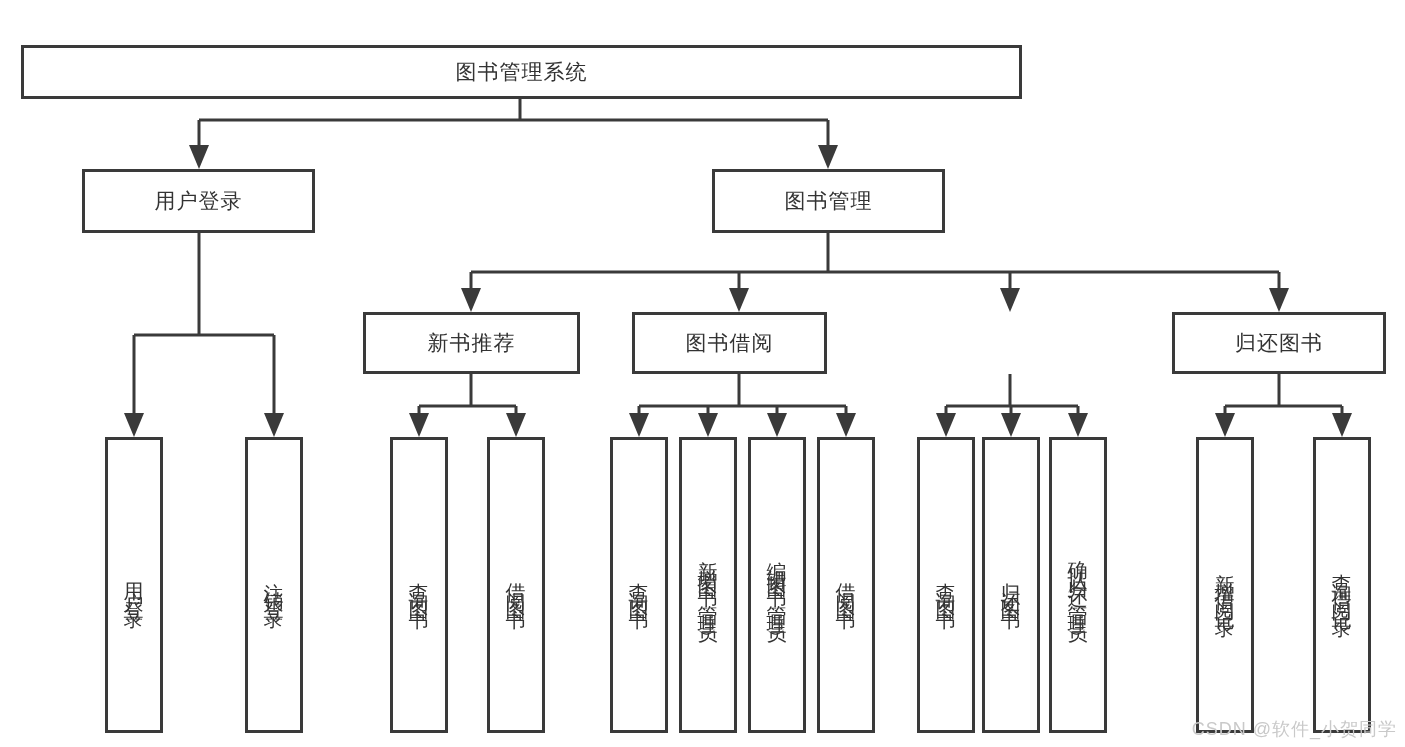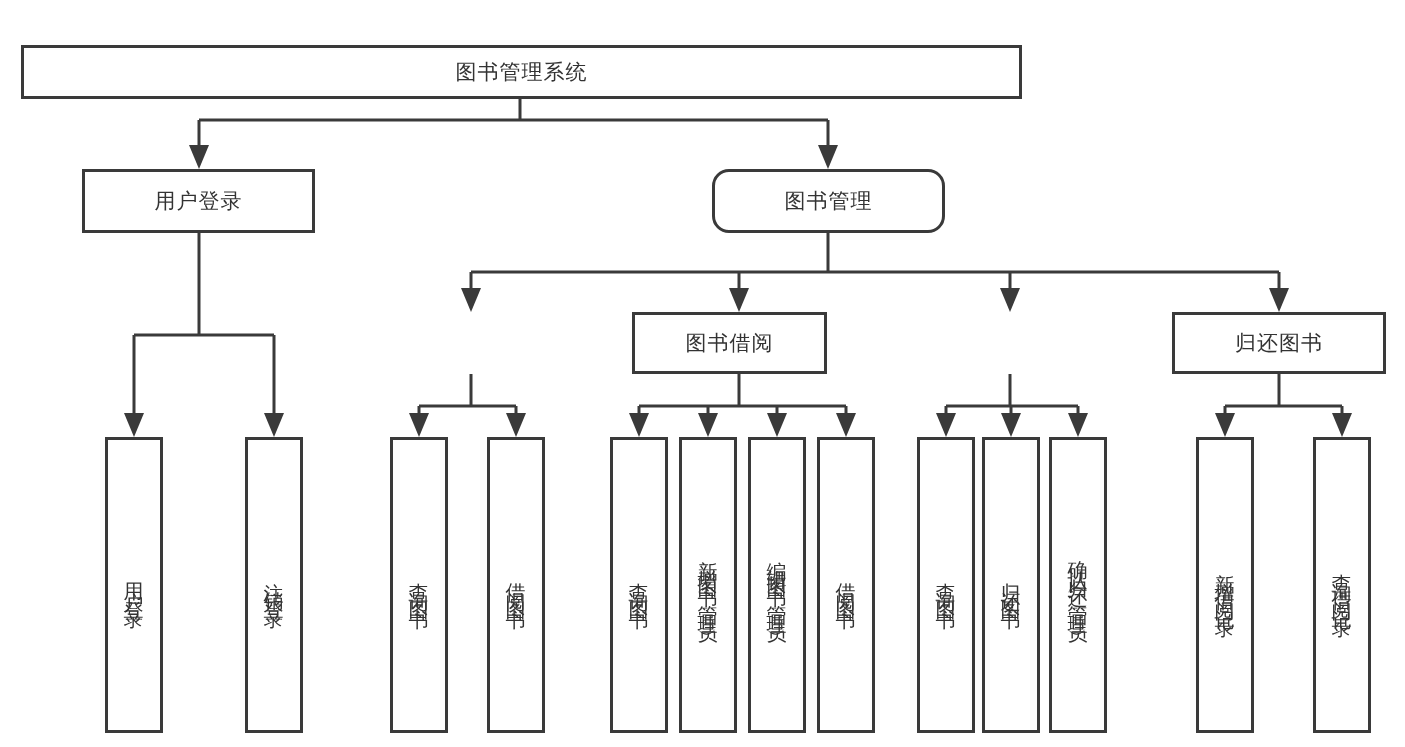--- a/index.html
+++ b/index.html
@@ -106,24 +106,27 @@
     <polygon points="1332,413 1352,413 1342,437"></polygon>
   </svg>
 
   <div class="box h" style="left:21px; top:13px; width:1001px; height:54px;margin-top:32px;">
     <span>图书管理系统</span>
   </div>
 
   <div class="box h" style="left:82px; top:169px; width:233px; height:64px;">
     <span>用户登录</span>
   </div>
-  <div class="box h" style="left:712px; top:169px; width:233px; height:64px;border-radius:17px;">
+  <div class="box h" style="left:712px; top:169px; width:233px; height:64px;">
     <span>图书管理</span>
   </div>
 
+  <div class="box h" style="left:363px; top:312px; width:217px; height:62px;">
+    <span>新书推荐</span>
+  </div>
   <div class="box h" style="left:632px; top:312px; width:195px; height:62px;">
     <span>图书借阅</span>
   </div>
   <div class="box h" style="left:1172px; top:312px; width:214px; height:62px;">
     <span>归还图书</span>
   </div>
 
   <div class="box v" style="left:105px;">
     <span>用户登录</span>
   </div>
@@ -161,14 +164,15 @@
     <span>确认归还（管理员）</span>
   </div>
 
   <div class="box v" style="left:1196px;">
     <span>新增借阅记录</span>
   </div>
   <div class="box v" style="left:1313px;">
     <span>查询借阅记录</span>
   </div>
 
+  <div class="watermark">CSDN @软件_小贺同学</div>
 
 </div>
 
 </body></html>

